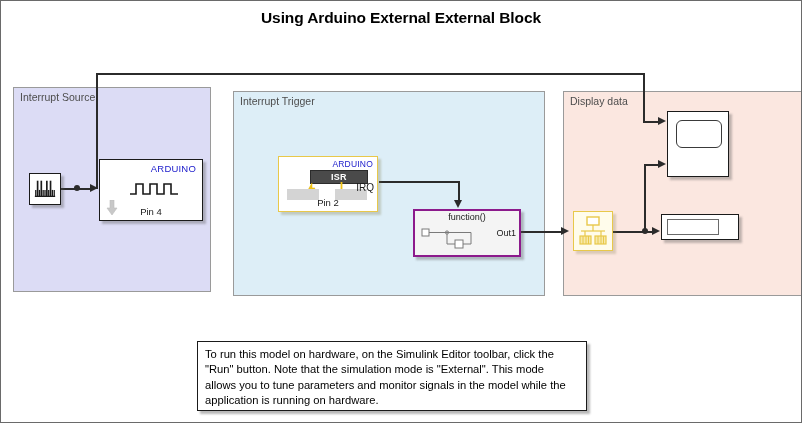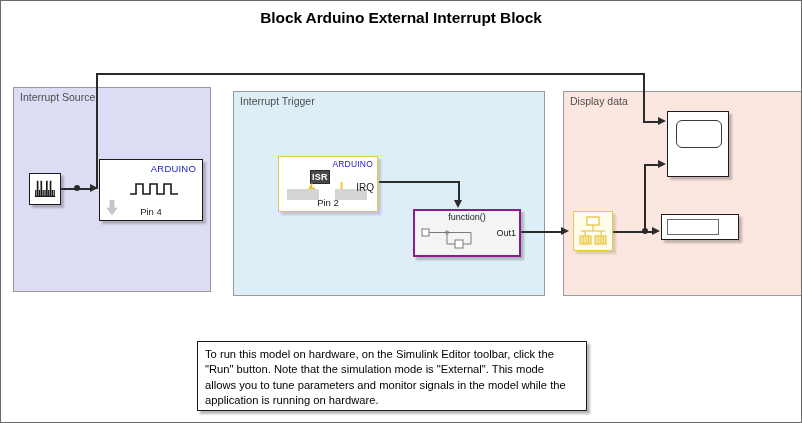--- a/index.html
+++ b/index.html
@@ -125,21 +125,21 @@
   }
   #blk-interrupt .ard-label { right: 4px; top: 2px; font-size: 8.5px; }
   .isr-badge {
     position: absolute;
     left: 31px; top: 13px;
     background: #4a4a4a;
     color: #ffffff;
     font-size: 9px;
     font-weight: bold;
     line-height: 12px;
-    padding: 0 1px;
+    padding: 0 20px;
     border: 1px solid #2b2b2b;
     letter-spacing: 0.3px;
   }
   .bolt { position: absolute; left: 28px; top: 26px; width: 9px; height: 13px; }
   .dnarrow-y { position: absolute; left: 58px; top: 25px; width: 9px; height: 14px; }
   .grayslot {
     position: absolute;
     height: 11px;
     background: #d4d4d4;
     top: 32px;
@@ -219,21 +219,21 @@
     line-height: 15.4px;
     color: #000;
   }
 </style>
 </head>
 <body>
 
 <div id="canvas">
 
   <div class="title">
-    <div>Block Arduino External Interrupt Block</div>
+    <div>Using Arduino External External Block</div>
   </div>
 
   <div class="area" id="area-source">
     <span class="area-label">Interrupt Source</span>
   </div>
 
   <div class="area" id="area-trigger">
     <span class="area-label">Interrupt Trigger</span>
   </div>
 

